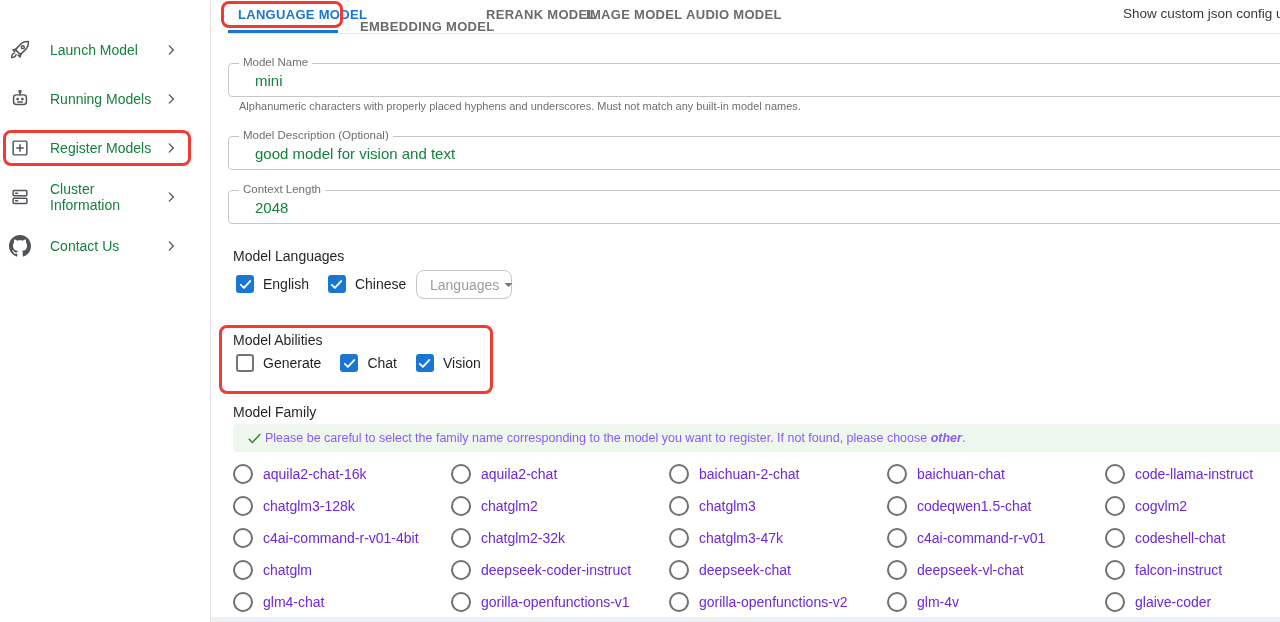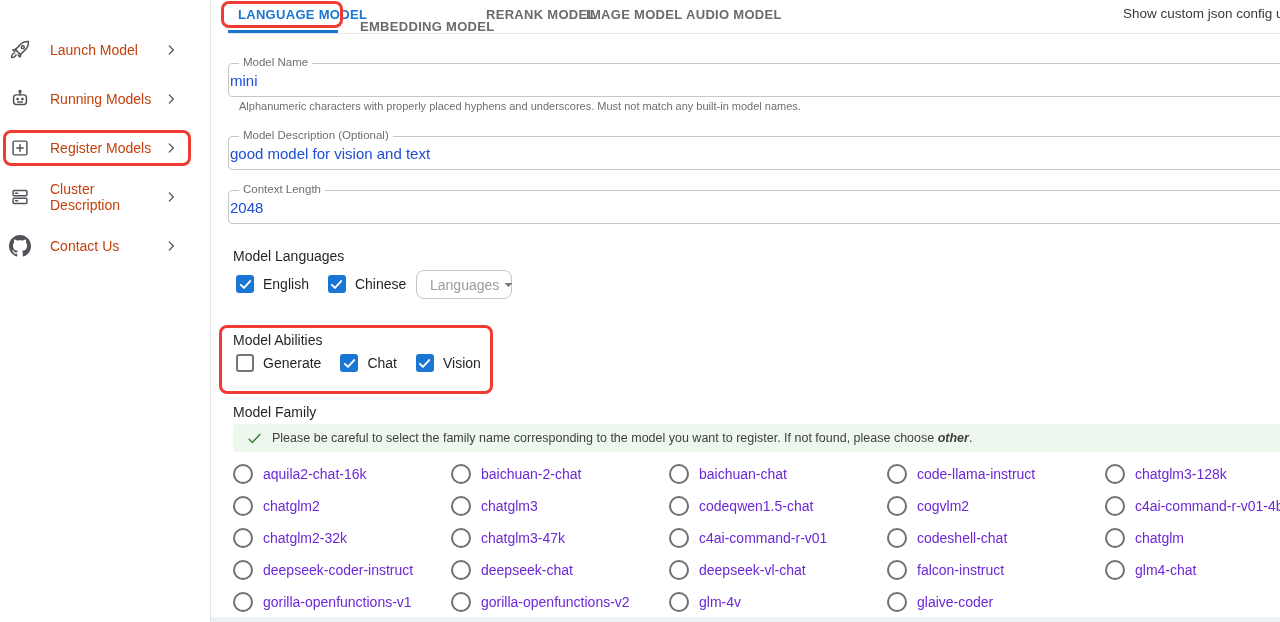--- a/index.html
+++ b/index.html
@@ -8,58 +8,58 @@
   .abs { position:absolute; }
 
   
   .corner-block { left:0; top:0; width:34px; height:25px; background:#000; }
 
   
   .sidebar { left:0; top:0; width:210px; height:622px; background:#fff; }
   .v-divider { left:210px; top:0; width:1px; height:622px; background:#e4e4e4; }
   .side-item { position:absolute; left:0; width:196px; height:34px; display:flex; align-items:center; cursor:pointer; }
   .side-item .icn { width:22px; height:22px; margin-left:9px; display:flex; align-items:center; justify-content:center; }
-  .side-item .lbl { margin-left:19px; font-size:14px; color:#c2410c; }
+  .side-item .lbl { margin-left:19px; font-size:14px; color:#15803d; }
   .side-item .chev { margin-left:auto; margin-right:18px; display:flex; align-items:center; }
 
   
   .annotation { border:3px solid #ee3b33; border-radius:8px; pointer-events:none; z-index:50; background:transparent; }
 
   
   .tab { position:absolute; top:7px; font-size:13px; font-weight:700; letter-spacing:.3px; color:#6b6b6b; cursor:pointer; white-space:nowrap; }
   .tab.active { color:#1976d2; }
   .tab-underline { left:228px; top:30px; width:110px; height:3px; background:#1976d2; }
   .tab-divider { left:228px; top:33px; width:1052px; height:1px; background:#e8e8e8; }
   .show-json { left:1123px; top:6px; font-size:13.5px; color:#37393d; white-space:nowrap; cursor:pointer; }
 
   
   .field { position:absolute; left:228px; width:1120px; height:34px; border:1px solid #c6c6c6; border-radius:4px; background:#fff; }
   .field .flabel { position:absolute; top:-8px; left:10px; font-size:11.5px; color:#6e6e6e; background:#fff; padding:0 4px; white-space:nowrap; }
-  .field .fvalue { position:absolute; left:1px; top:50%; transform:translateY(-50%); font-size:15px; color:#1d4ed8; white-space:nowrap; }
+  .field .fvalue { position:absolute; left:26px; top:50%; transform:translateY(-50%); font-size:15px; color:#15803d; white-space:nowrap; }
   .helper { left:239px; top:100px; font-size:11px; color:#6f6f6f; white-space:nowrap; }
 
   .section-title { font-size:14px; color:#1f2125; }
 
   
   .cb-row { position:absolute; display:flex; align-items:center; }
   .cb-item { display:flex; align-items:center; margin-right:19px; cursor:pointer; }
   .cb-box { width:18px; height:18px; border-radius:3px; display:flex; align-items:center; justify-content:center; flex:0 0 18px; }
   .cb-box.on { background:#1976d2; }
   .cb-box.off { border:2px solid #757575; background:#fff; }
   .cb-item .cb-label { margin-left:9px; font-size:14px; color:#1f2125; }
 
   
   .select { left:416px; top:270px; width:96px; height:29px; border:1px solid #c6c6c6; border-radius:8px; display:flex; align-items:center; cursor:pointer; background:#fff; }
   .select .sel-text { margin-left:13px; font-size:14px; color:#9c9c9c; }
   .select .caret { margin-left:auto; margin-right:5px; display:flex; align-items:center; }
 
   
   .alert { left:233px; top:424px; width:1120px; height:28px; background:#edf7ed; border-radius:4px; display:flex; align-items:center; }
   .alert .a-icn { margin-left:13px; display:flex; align-items:center; }
-  .alert .a-text { margin-left:9px; font-size:12.5px; color:#404040; white-space:nowrap; }
+  .alert .a-text { margin-left:2px; font-size:12.5px; color:#8b5cf6; white-space:nowrap; }
   .alert .a-text em { font-weight:700; font-style:italic; }
 
   
   .family-grid { left:233px; top:458px; width:1090px; display:grid; grid-template-columns:repeat(5, 218px); grid-auto-rows:32px; align-items:center; }
   .radio-item { display:flex; align-items:center; cursor:pointer; }
   .radio-circle { width:20px; height:20px; border:2px solid #707070; border-radius:50%; background:#fff; flex:0 0 20px; }
   .radio-item .r-label { margin-left:10px; font-size:14px; color:#6d28d9; white-space:nowrap; }
 
   .bottom-strip { left:211px; top:617px; width:1069px; height:5px; background:#eef1f4; }
 </style>
@@ -119,21 +119,21 @@
       </span>
     </div>
     <div class="side-item" style="top: 180px;">
       <span class="icn">
         <svg viewBox="0 0 24 24" width="22" height="22" fill="none" stroke="#4f5358" stroke-width="1.6" stroke-linecap="round" stroke-linejoin="round">
           <rect x="4.5" y="5" width="15" height="5.6" rx="1"></rect>
           <rect x="4.5" y="13.4" width="15" height="5.6" rx="1"></rect>
           <path d="M7.2 7.8h2.2M7.2 16.2h2.2"></path>
         </svg>
       </span>
-      <span class="lbl">Cluster Description</span>
+      <span class="lbl">Cluster Information</span>
       <span class="chev">
         <svg viewBox="0 0 24 24" width="14" height="14" fill="none" stroke="#4f5358" stroke-width="2.2" stroke-linecap="round" stroke-linejoin="round">
           <path d="M9 5l7 7-7 7"></path>
         </svg>
       </span>
     </div>
     <div class="side-item" style="top: 229px;">
       <span class="icn">
         <svg viewBox="0 0 16 16" width="22" height="22">
           <path fill="#4f5358" fill-rule="evenodd" d="M8 0C3.58 0 0 3.58 0 8c0 3.54 2.29 6.53 5.47 7.59.4.07.55-.17.55-.38 0-.19-.01-.82-.01-1.49-2.01.37-2.53-.49-2.69-.94-.09-.23-.48-.94-.82-1.13-.28-.15-.68-.52-.01-.53.63-.01 1.08.58 1.23.82.72 1.21 1.87.87 2.33.66.07-.52.28-.87.51-1.07-1.78-.2-3.64-.89-3.64-3.95 0-.87.31-1.59.82-2.15-.08-.2-.36-1.02.08-2.12 0 0 .67-.21 2.2.82.64-.18 1.32-.27 2-.27s1.36.09 2 .27c1.53-1.04 2.2-.82 2.2-.82.44 1.1.16 1.92.08 2.12.51.56.82 1.27.82 2.15 0 3.07-1.87 3.75-3.65 3.95.29.25.54.73.54 1.48 0 1.07-.01 1.93-.01 2.2 0 .21.15.46.55.38A8.01 8.01 0 0 0 16 8c0-4.42-3.58-8-8-8z"></path>
@@ -240,20 +240,24 @@
   </span>
   <span class="a-text"><span>Please be careful to select the family name corresponding to the model you want to register. If not found, please choose </span><em>other</em><span>.</span></span>
 </div>
 <div class="abs family-grid" id="family-grid">
     <span class="radio-item">
       <span class="radio-circle"></span>
       <span class="r-label">aquila2-chat-16k</span>
     </span>
     <span class="radio-item">
       <span class="radio-circle"></span>
+      <span class="r-label">aquila2-chat</span>
+    </span>
+    <span class="radio-item">
+      <span class="radio-circle"></span>
       <span class="r-label">baichuan-2-chat</span>
     </span>
     <span class="radio-item">
       <span class="radio-circle"></span>
       <span class="r-label">baichuan-chat</span>
     </span>
     <span class="radio-item">
       <span class="radio-circle"></span>
       <span class="r-label">code-llama-instruct</span>
     </span>

